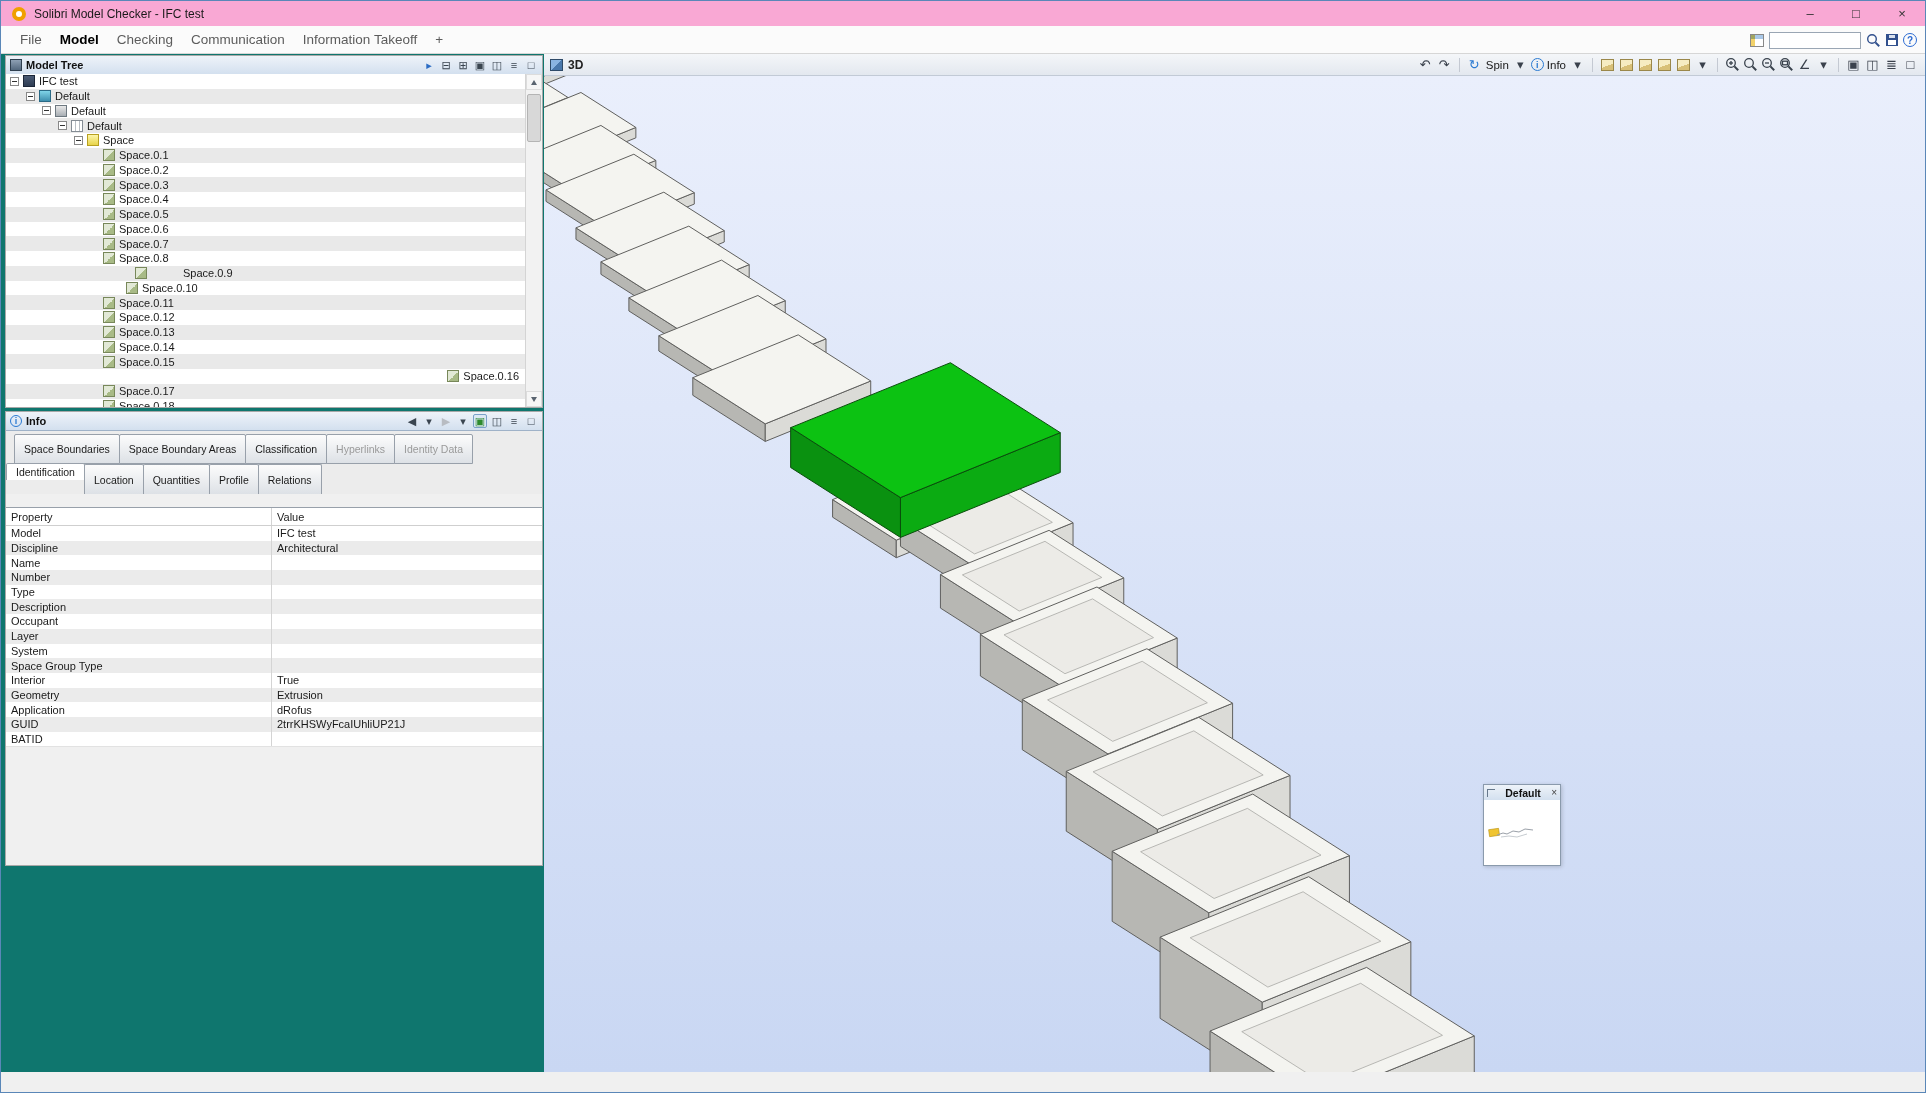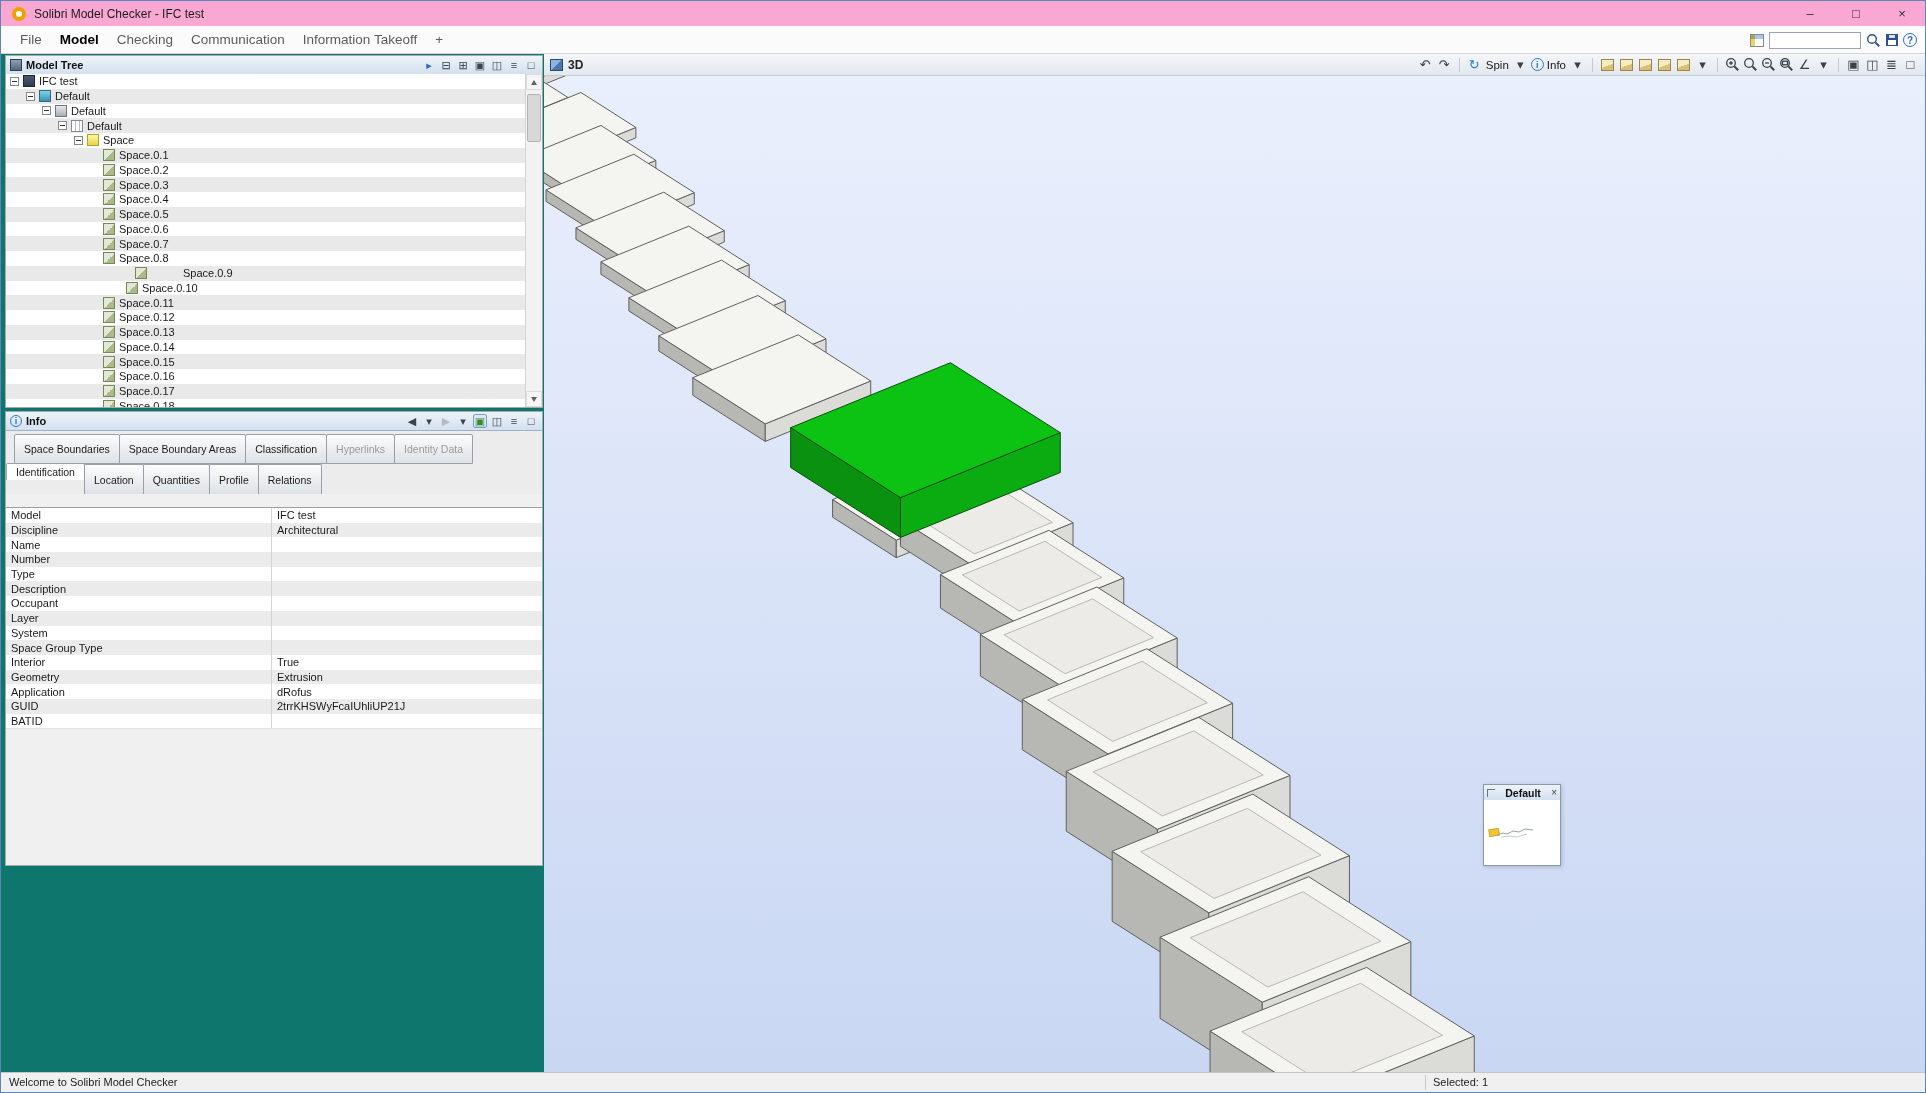--- a/index.html
+++ b/index.html
@@ -261,21 +261,21 @@
           <div class="trow" style="padding-left: 84px;">
             <span class="spacer"></span>
             <span class="ic ic-space"></span>
             <span class="tlabel">Space.0.14</span>
           </div>
           <div class="trow alt" style="padding-left: 84px;">
             <span class="spacer"></span>
             <span class="ic ic-space"></span>
             <span class="tlabel">Space.0.15</span>
           </div>
-          <div class="trow" style="padding-left: 84px;">
+          <div class="trow" style="padding-left: 48px; justify-content: flex-end;">
             <span class="spacer"></span>
             <span class="ic ic-space"></span>
             <span class="tlabel">Space.0.16</span>
           </div>
           <div class="trow alt" style="padding-left: 84px;">
             <span class="spacer"></span>
             <span class="ic ic-space"></span>
             <span class="tlabel">Space.0.17</span>
           </div>
           <div class="trow" style="padding-left: 84px;">
@@ -321,20 +321,24 @@
         <div class="tabs-row second" id="tabs2">
             <div class="tab active">Identification</div>
             <div class="tab">Location</div>
             <div class="tab">Quantities</div>
             <div class="tab">Profile</div>
             <div class="tab">Relations</div>
           </div>
       </div>
       <div id="tab-content">
         <div class="ptable">
+          <div class="prow header">
+            <div class="pcell">Property</div>
+            <div class="vcell">Value</div>
+          </div>
           <div id="prop-rows">
               <div class="prow">
                 <div class="pcell">Model</div>
                 <div class="vcell">IFC test</div>
               </div>
               <div class="prow alt">
                 <div class="pcell">Discipline</div>
                 <div class="vcell">Architectural</div>
               </div>
               <div class="prow">
@@ -576,19 +580,14 @@
           <svg class="mm-sketch" width="48" height="18" viewBox="0 0 48 18">
             <rect x="2" y="8" width="10" height="7" fill="#f0c430" stroke="#b89010" stroke-width="0.6" transform="rotate(-8 7 11)"></rect>
             <polyline points="10,14 16,12 20,13 26,10 32,11 38,8 46,9" fill="none" stroke="#9aa0a8" stroke-width="1"></polyline>
             <polyline points="14,16 22,15 30,16 40,13" fill="none" stroke="#b8bec4" stroke-width="0.8"></polyline>
           </svg>
         </div>
       </div>
     </div>
   </div>
 
-  <div id="statusbar">
-    <span id="status-left">Welcome to Solibri Model Checker</span>
-    <div class="st-sep" style="left:1424px;"></div>
-    <span id="status-right">Selected: 1</span>
-  </div>
 
 </div>
 
 </body></html>

